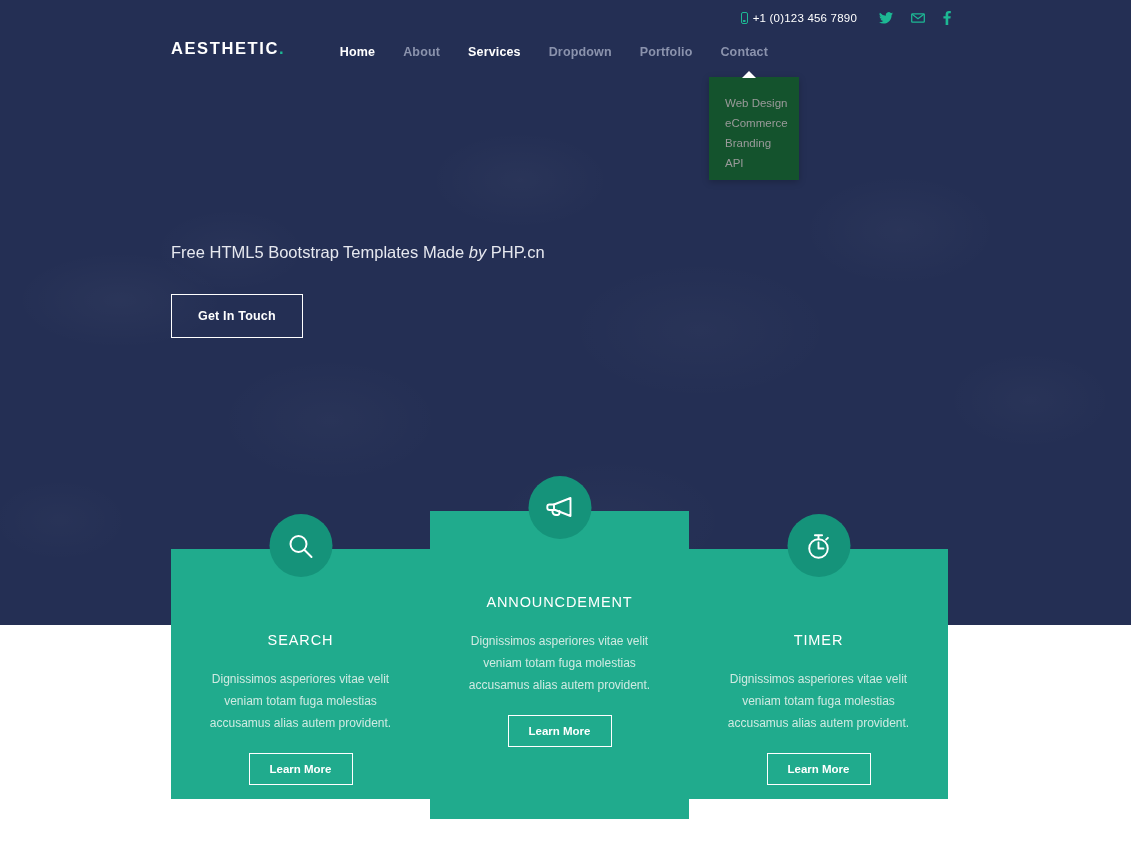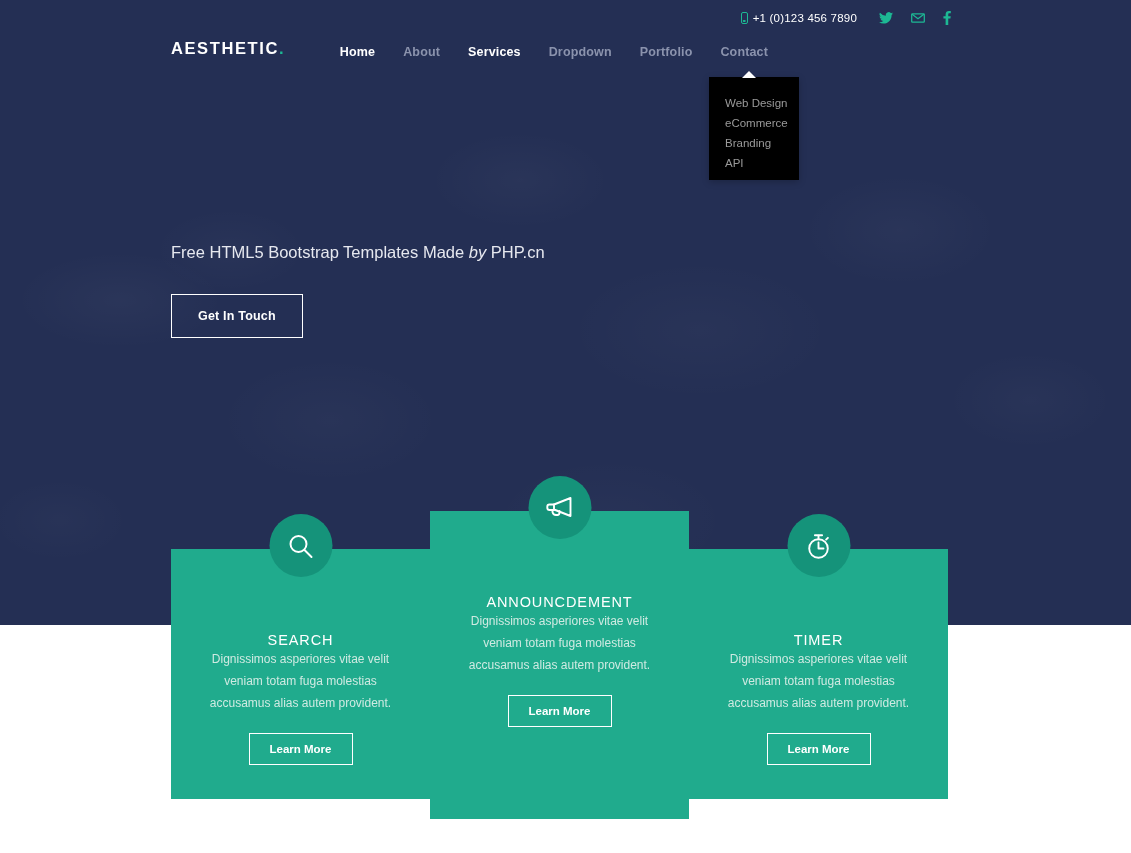--- a/index.html
+++ b/index.html
@@ -131,21 +131,21 @@
     position: relative;
   }
   .nav-item.is-active { color: #ffffff; }
 
   
   .dropdown {
     position: absolute;
     left: 709px; top: 77px;
     width: 90px;
     height: 103px;
-    background: #000000;
+    background: #14532d;
     box-shadow: 0 2px 7px rgba(0,0,0,.22);
     z-index: 50;
     padding: 16px 0 0 16px;
   }
   .dropdown::before {
     content: "";
     position: absolute;
     left: 33px; top: -6px;
     width: 0; height: 0;
     border-left: 7px solid transparent;
@@ -237,21 +237,21 @@
   .card-icon svg { display: block; }
   .card-body { padding-top: 83px; }
   .card-center .card-body { padding-top: 83px; }
   .card-title {
     color: #ffffff;
     font-size: 14.5px;
     font-weight: normal;
     letter-spacing: .9px;
   }
   .card-text {
-    margin: 0 auto 0;
+    margin: 20px auto 0;
     width: 214px;
     color: #cfeae2;
     font-size: 12px;
     line-height: 22px;
   }
   .card-btn {
     margin-top: 19px;
     display: inline-block;
     border: 1px solid #ffffff;
     background: transparent;

